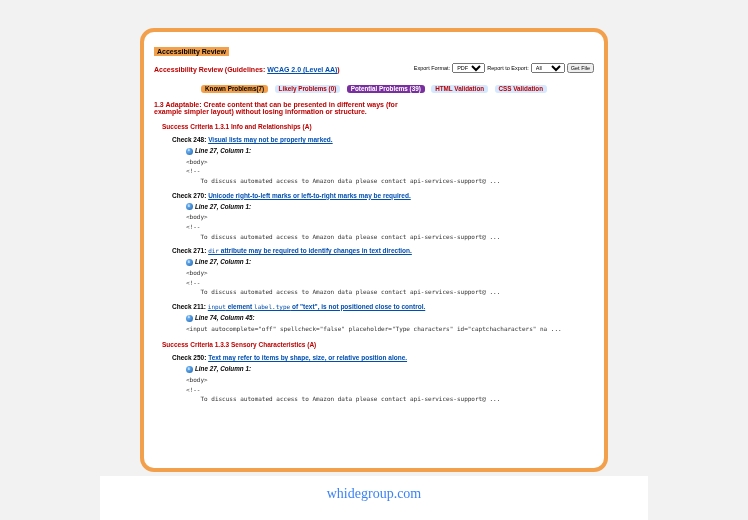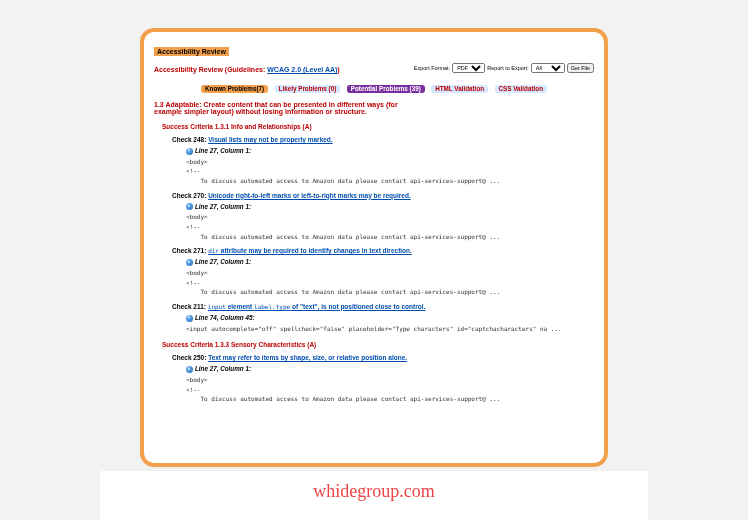--- a/index.html
+++ b/index.html
@@ -140,22 +140,22 @@
     font-family: monospace;
     font-size: 6px;
     color: #333;
     margin-left: 32px;
     margin-top: 2px;
     white-space: pre;
     line-height: 1.6;
   }
   .watermark {
     text-align: center;
-    font-size: 18px;
-    color: #ef4444;
+    font-size: 14px;
+    color: #3b82f6;
     font-family: Georgia, serif;
     padding: 10px 0 18px 0;
     background: #fff;
     margin: 0 100px 0 100px;
   }
 </style>
 </head>
 <body>
 
 <div class="frame">

